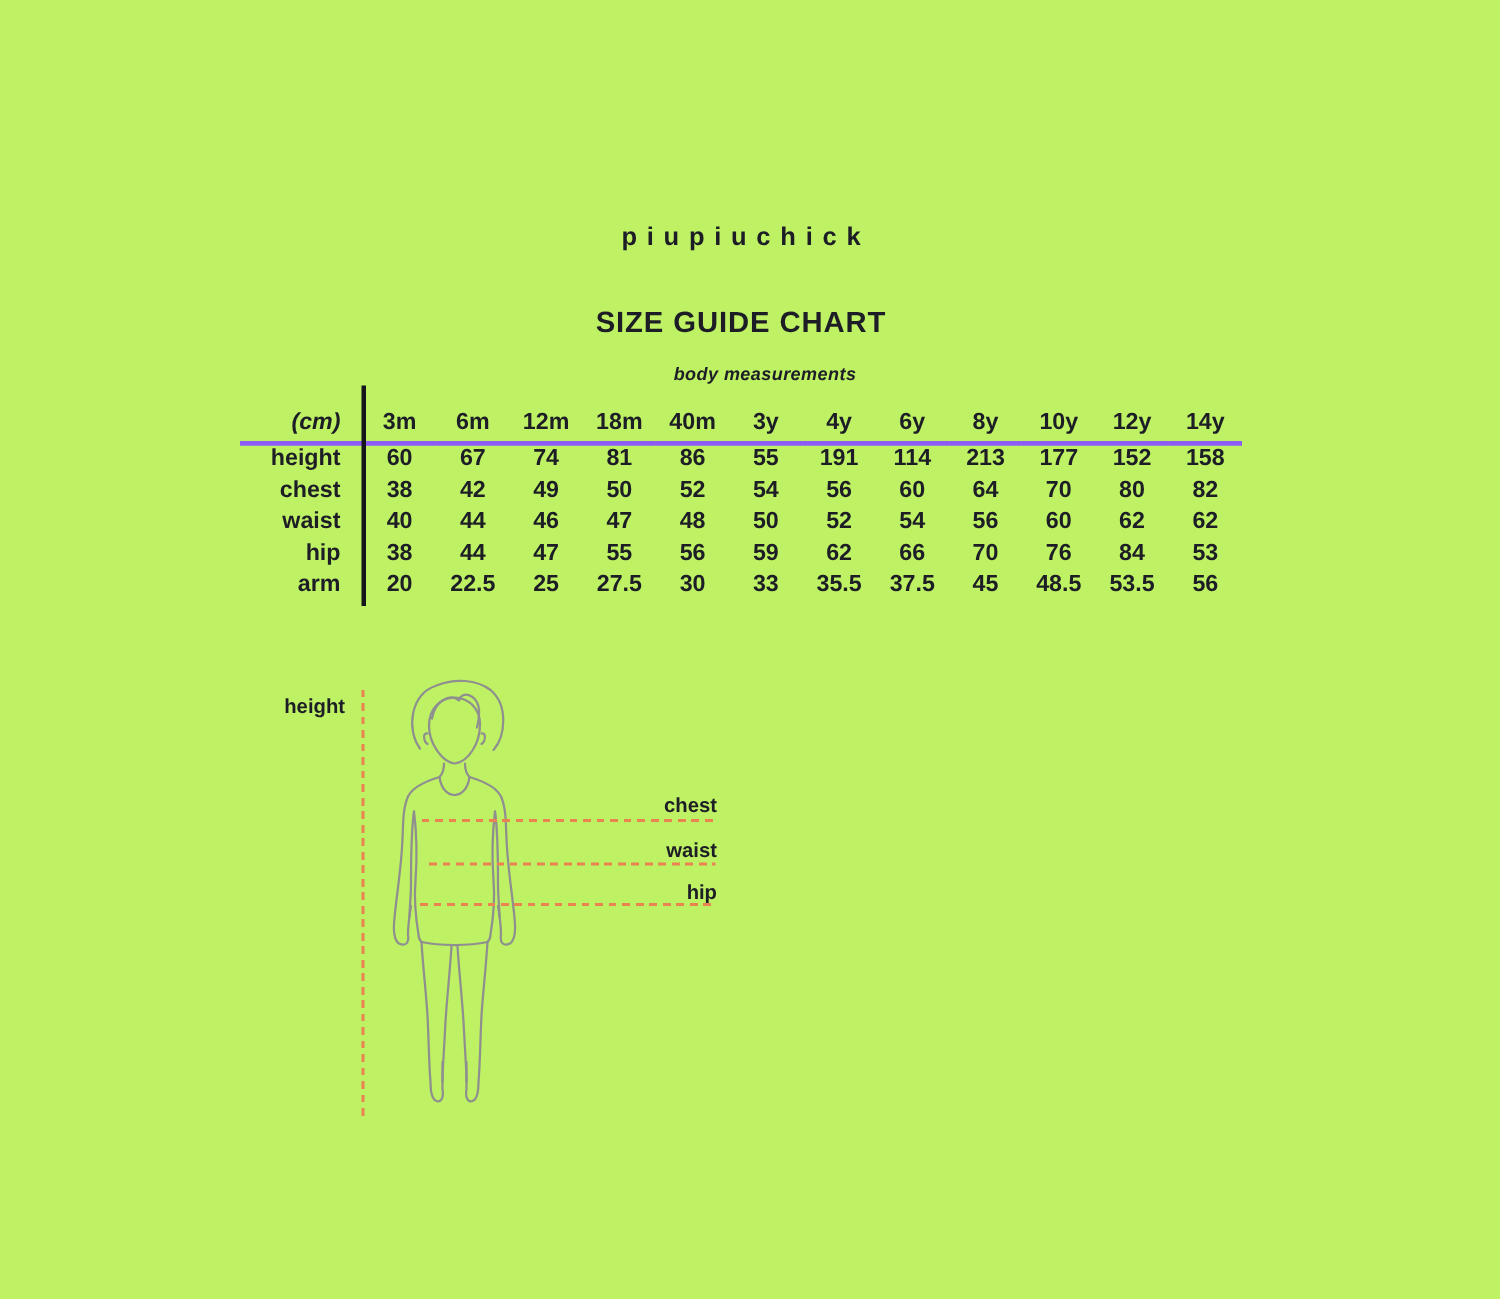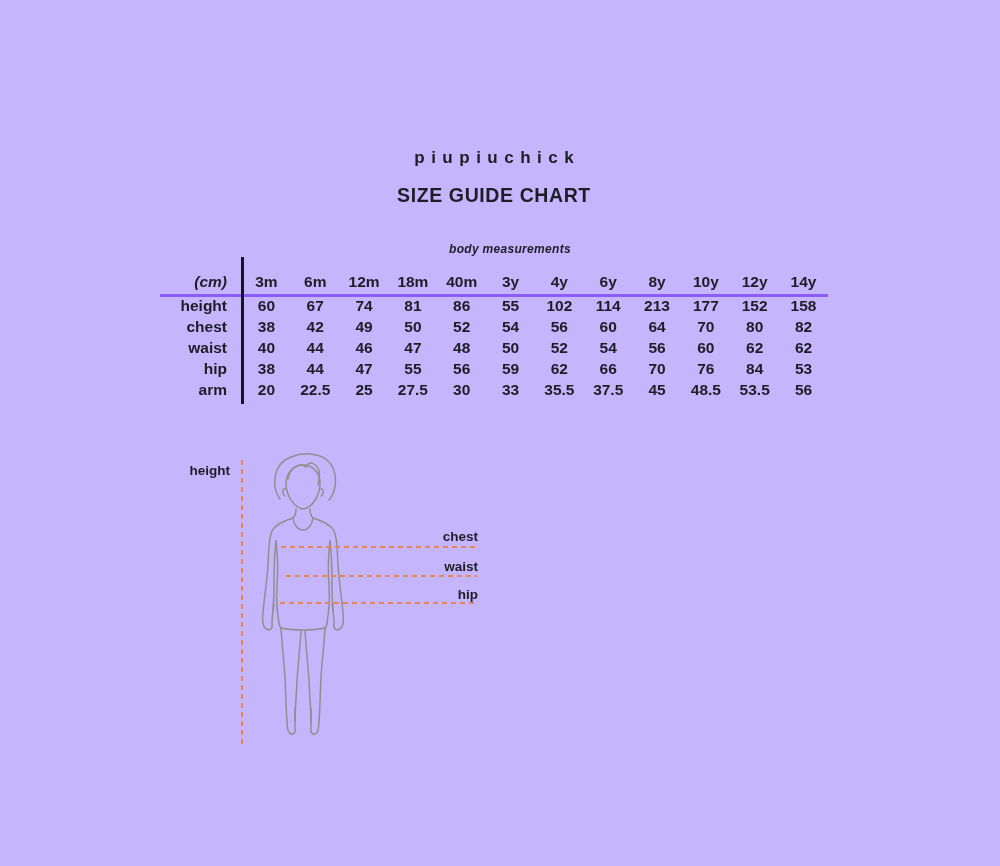--- a/index.html
+++ b/index.html
@@ -7,30 +7,30 @@
     --orange: #ea8350;
     --figure: #8f8f8f;
   }
   * { box-sizing: border-box; }
   html, body { margin: 0; padding: 0; background: #ffffff; }
   body {
     width: 1000px; height: 866px;
     font-family: "Liberation Sans", sans-serif;
     color: var(--ink);
   }
-  .canvas { position: relative; width: 1000px; height: 866px; background: #c4b5fd; overflow: hidden; }
+  .canvas { position: relative; width: 1000px; height: 866px; background: #bef264; overflow: hidden; }
 
   
   .hdr { position: absolute; left: 160px; top: 0; width: 668px; text-align: center; }
   .brand {
     position: absolute; top: 148px; left: 0; width: 100%;
     font-size: 17px; font-weight: 700; letter-spacing: 6.5px; text-indent: 6.5px;
   }
   .title {
-    position: absolute; top: 184px; left: 0; width: 100%;
+    position: absolute; top: 204px; left: 0; width: 100%;
     font-size: 19.5px; font-weight: 700; letter-spacing: 0.6px;
   }
   .subtitle {
     position: absolute; top: 242px; left: 16px; width: 100%;
     font-size: 12px; font-weight: 700; font-style: italic; letter-spacing: 0.3px;
   }
 
   
   .size-table {
     position: absolute; left: 160px; top: 269px; width: 668px;
@@ -99,21 +99,21 @@
     </thead>
     <tbody>
         <tr>
           <td class="rowlabel">height</td>
           <td>60</td>
           <td>67</td>
           <td>74</td>
           <td>81</td>
           <td>86</td>
           <td>55</td>
-          <td>102</td>
+          <td>191</td>
           <td>114</td>
           <td>213</td>
           <td>177</td>
           <td>152</td>
           <td>158</td>
         </tr>
         <tr>
           <td class="rowlabel">chest</td>
           <td>38</td>
           <td>42</td>

